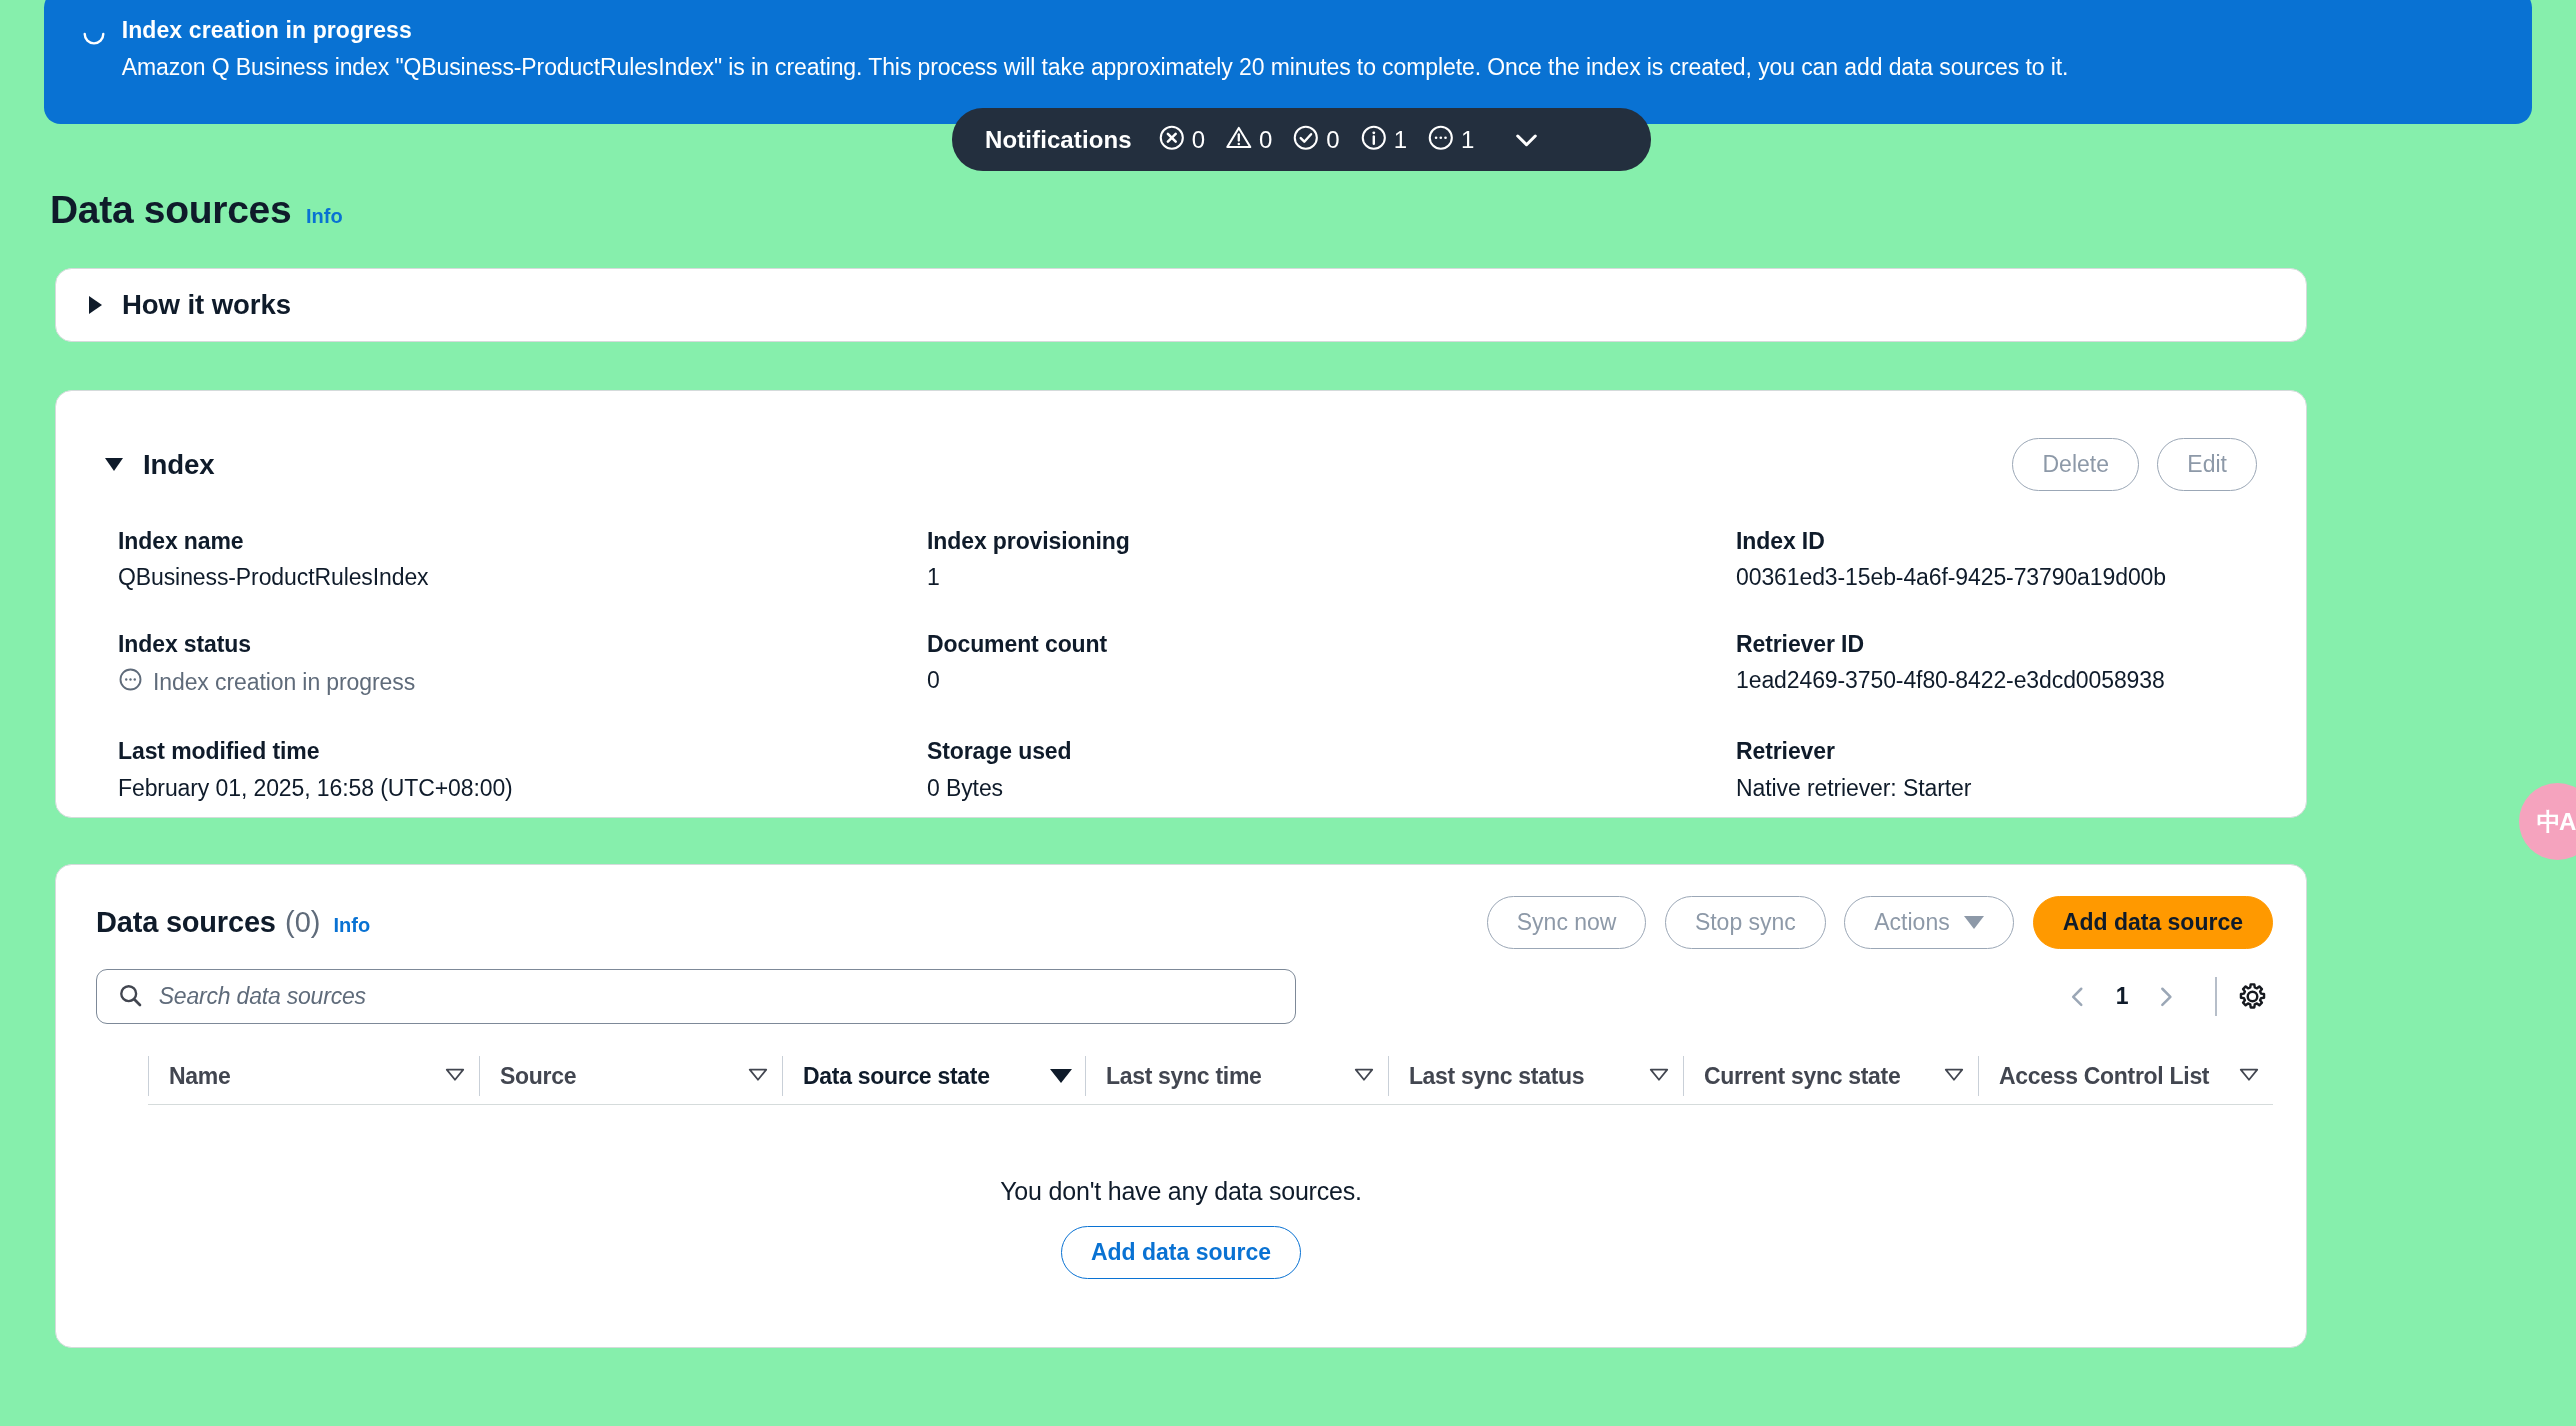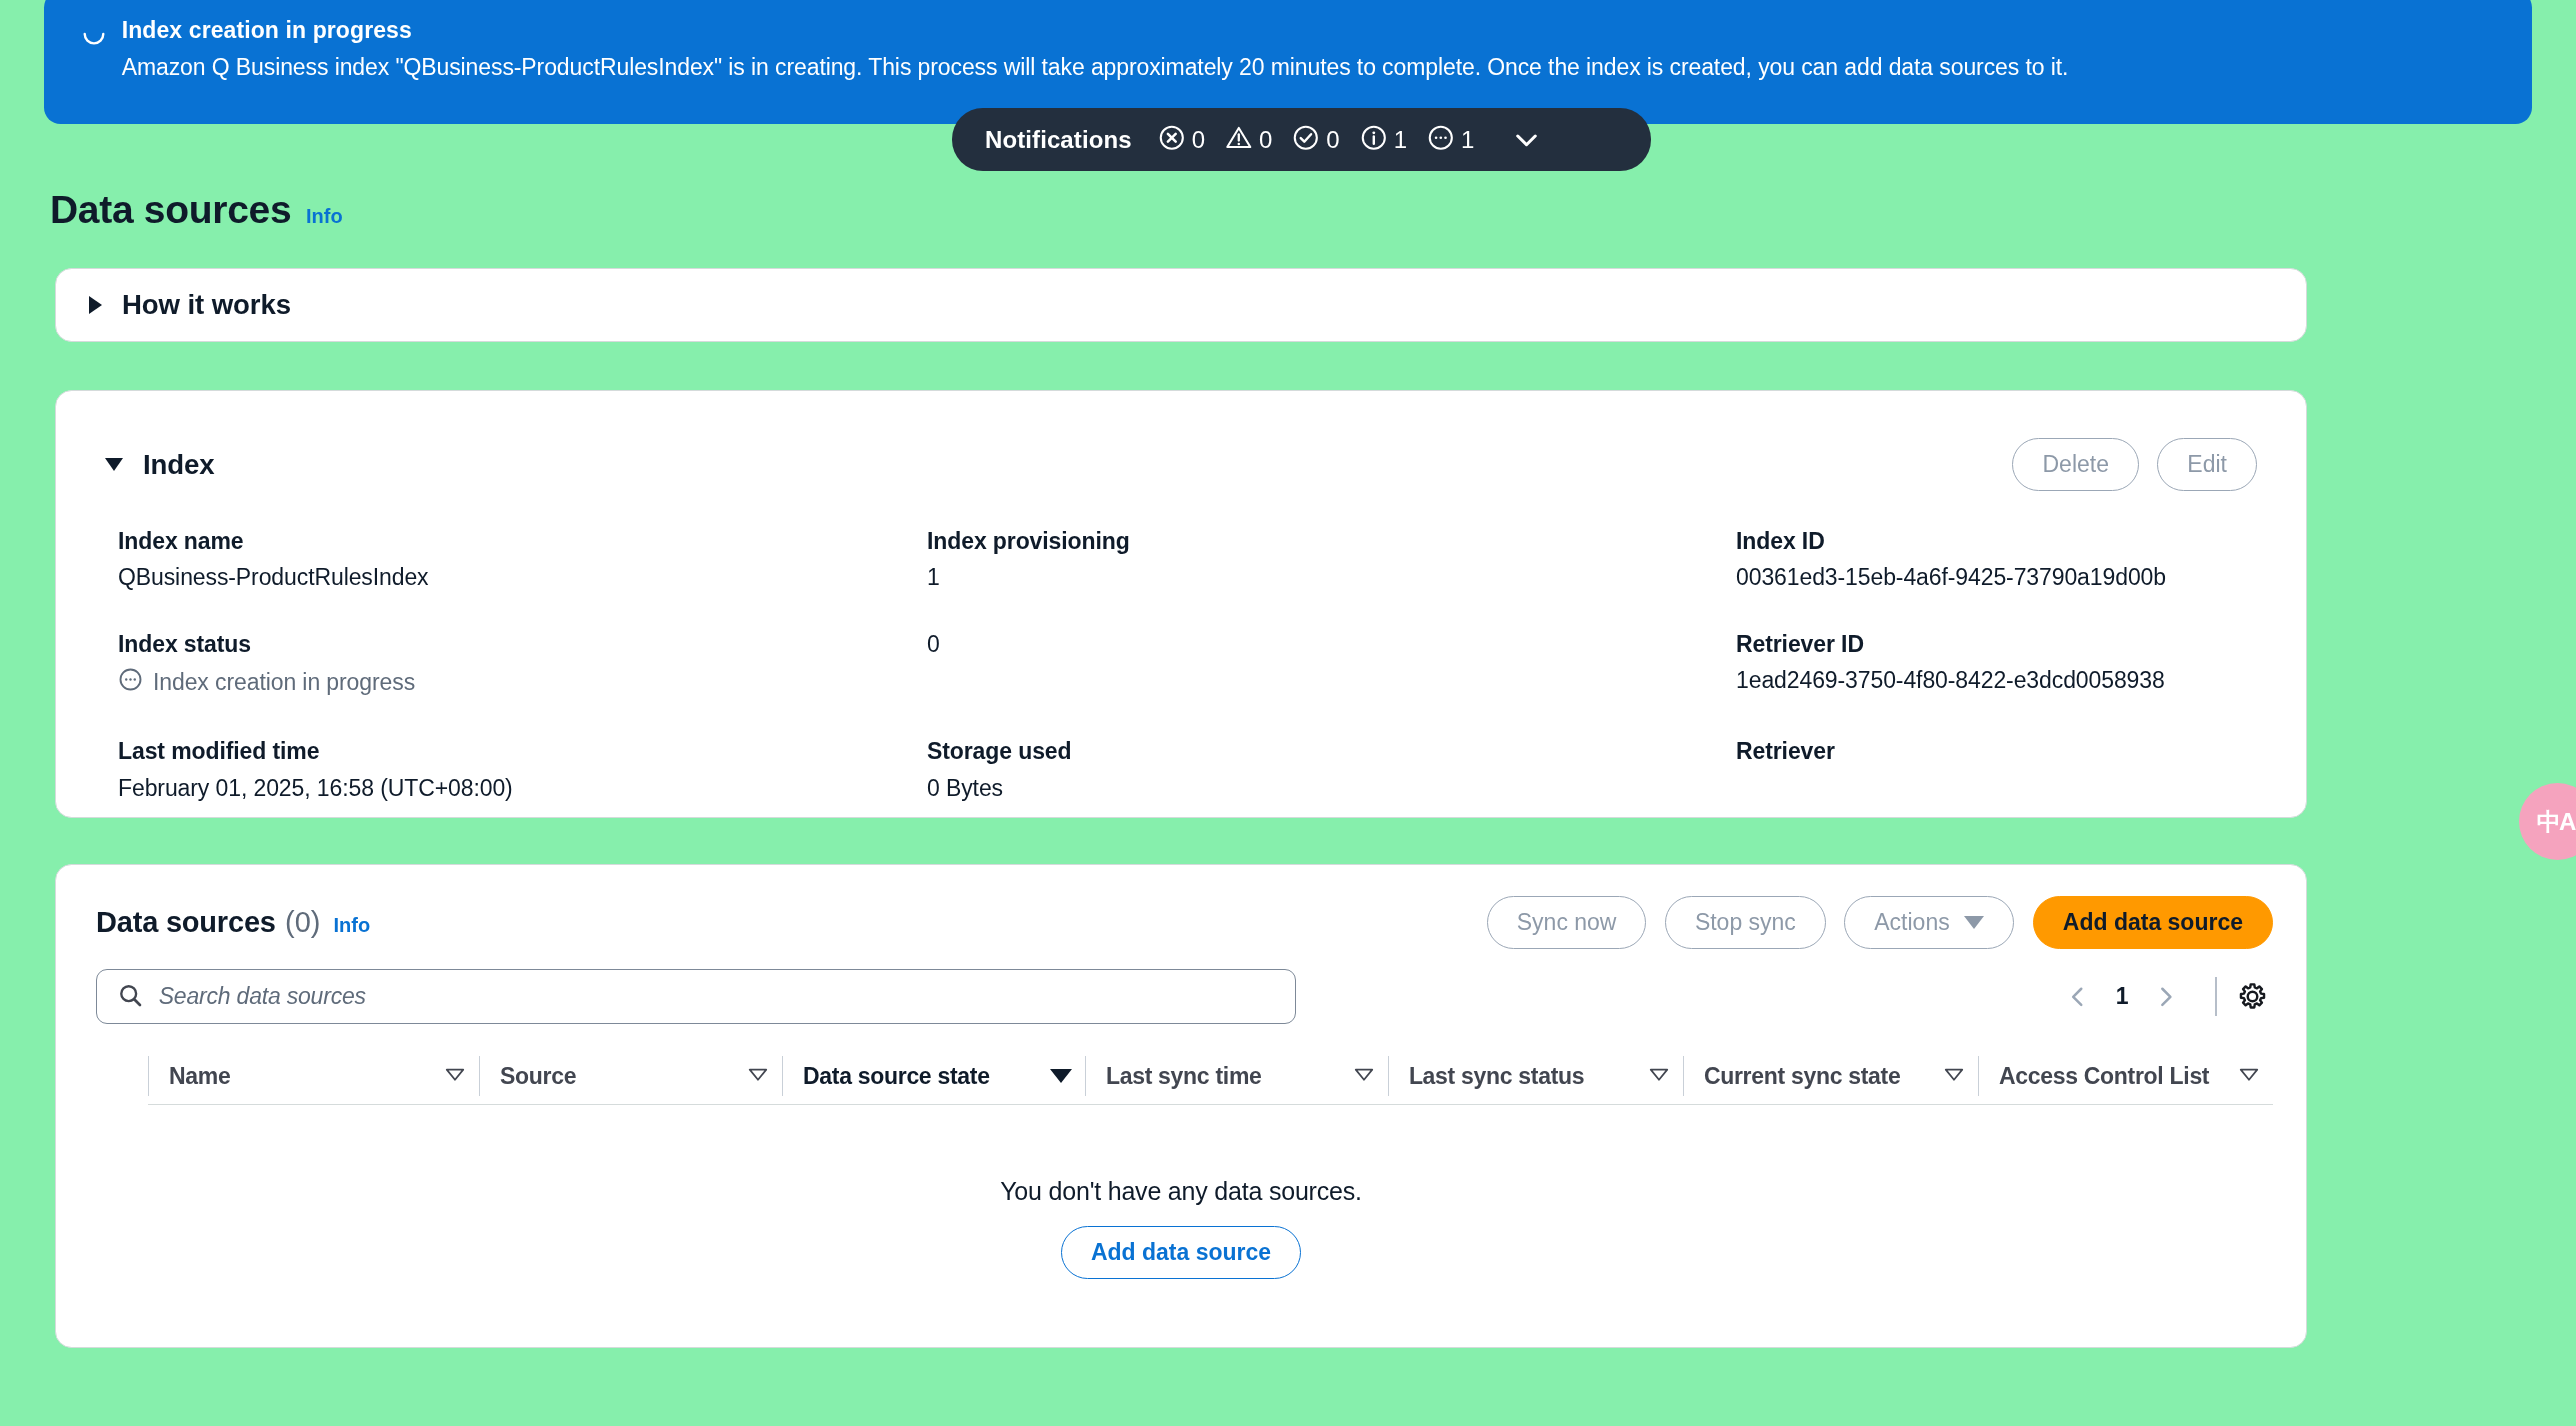--- a/index.html
+++ b/index.html
@@ -328,37 +328,39 @@
               <circle cx="12" cy="12" r="9.6" fill="none" stroke="#5f6b7a" stroke-width="1.8"></circle>
               <circle cx="7.9" cy="12" r="1.15" fill="#5f6b7a"></circle>
               <circle cx="12" cy="12" r="1.15" fill="#5f6b7a"></circle>
               <circle cx="16.1" cy="12" r="1.15" fill="#5f6b7a"></circle>
             </svg>
           </span>
           <span>Index creation in progress</span>
         </div>
       </div>
       <div class="field">
+        <div class="field-label">Document count</div>
         <div class="field-value">0</div>
       </div>
       <div class="field">
         <div class="field-label">Retriever ID</div>
         <div class="field-value">1ead2469-3750-4f80-8422-e3dcd0058938</div>
       </div>
 
       <div class="field">
         <div class="field-label">Last modified time</div>
         <div class="field-value">February 01, 2025, 16:58 (UTC+08:00)</div>
       </div>
       <div class="field">
         <div class="field-label">Storage used</div>
         <div class="field-value">0 Bytes</div>
       </div>
       <div class="field">
         <div class="field-label">Retriever</div>
+        <div class="field-value">Native retriever: Starter</div>
       </div>
     </div>
   </div>
 
   <div class="container c-datasources">
 
     <div class="ds-header">
       <div class="ds-title-wrap">
         <span class="ds-title">Data sources</span>
         <span class="ds-count">(0)</span>

